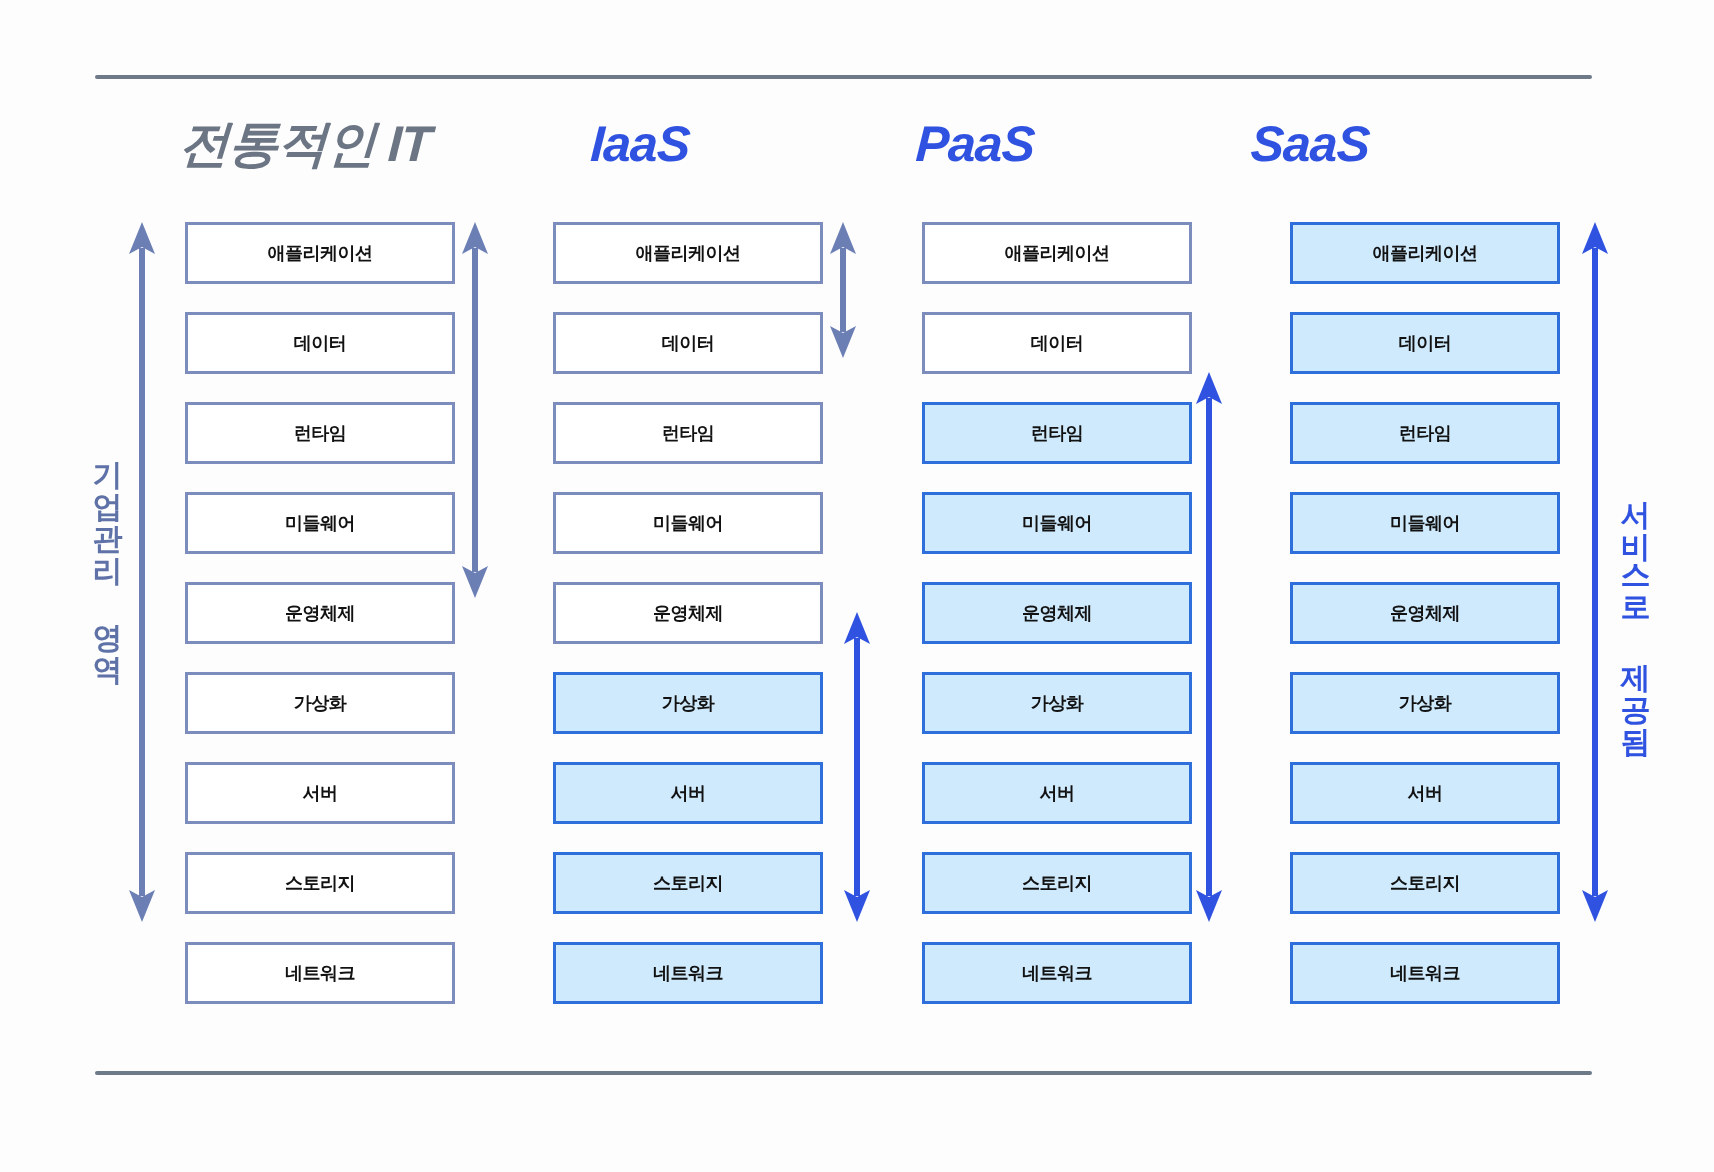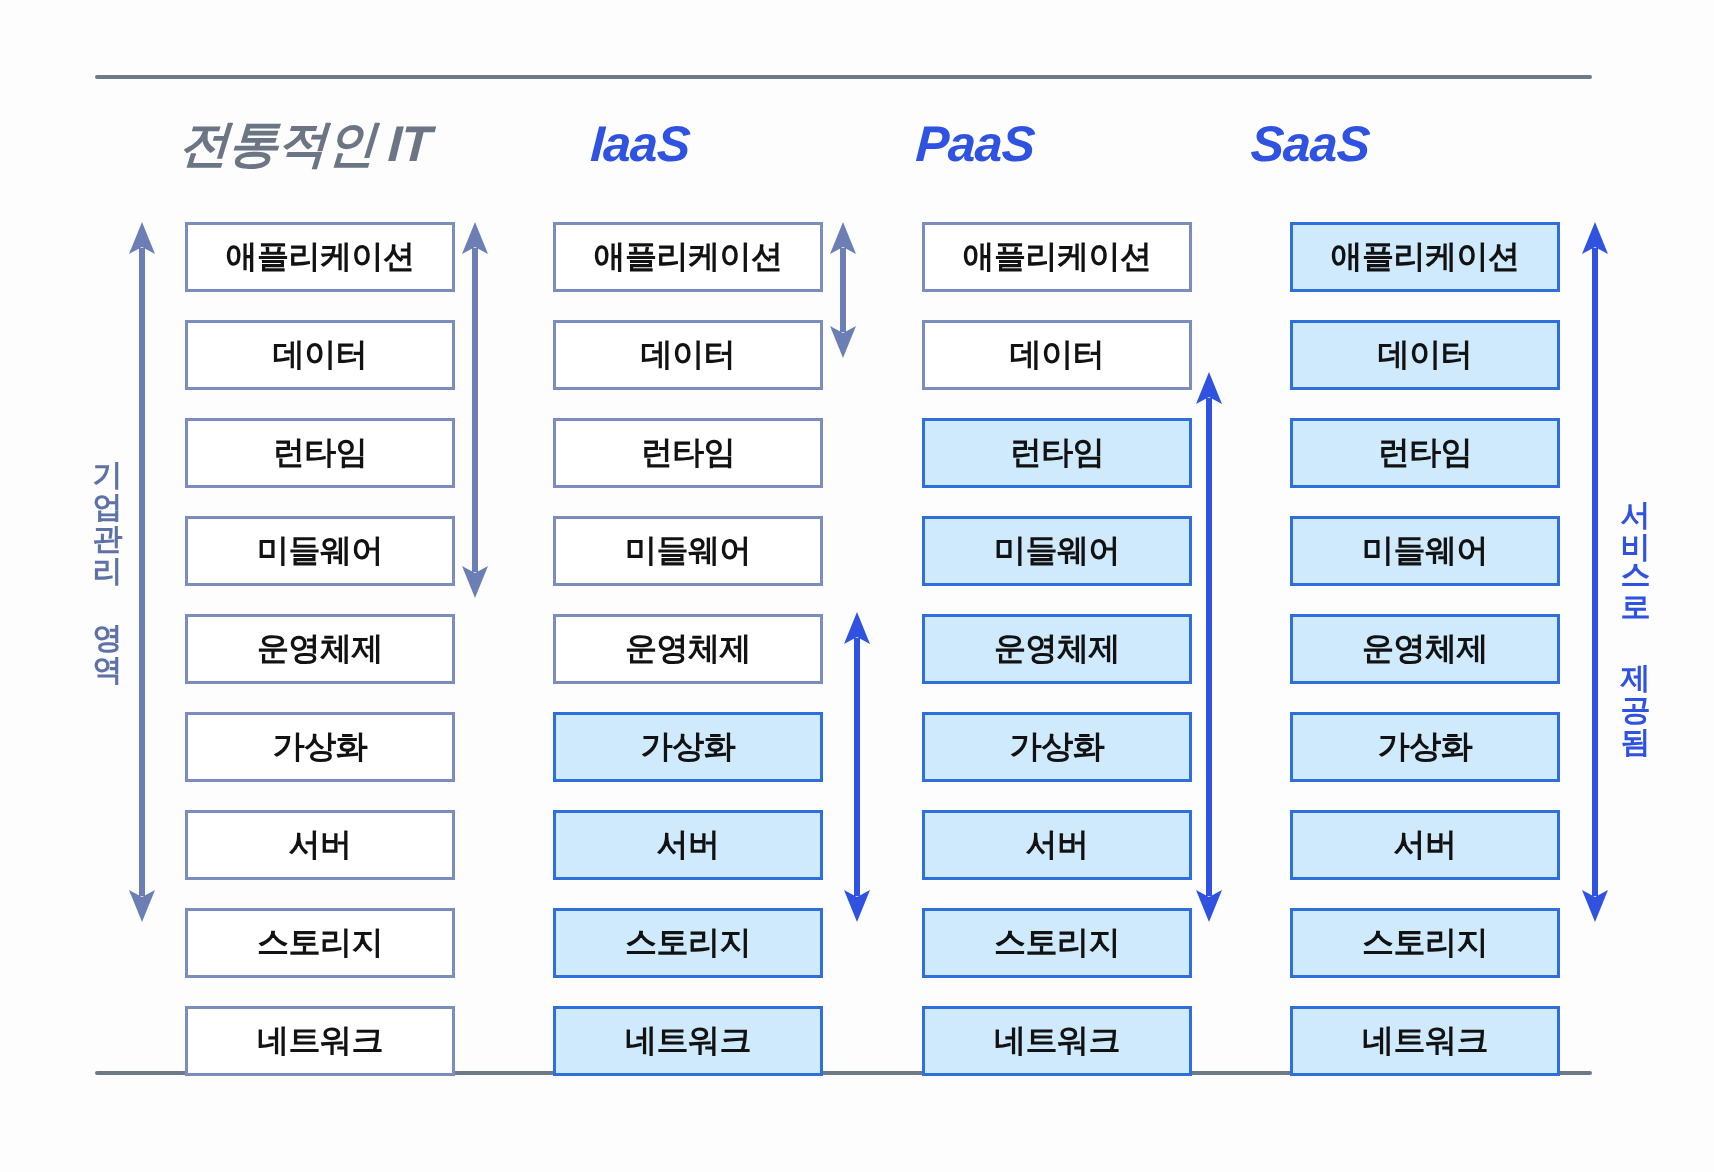--- a/index.html
+++ b/index.html
@@ -48,27 +48,27 @@
   .col-title.blue { color: #2f52e0; }
 
   
   .col {
     position: absolute;
     top: 222px;
     width: 270px;
   }
   .layer {
     position: relative;
-    height: 70px;
+    height: 62px;
     margin-bottom: 28px;
     box-sizing: border-box;
     display: flex;
     align-items: center;
     justify-content: center;
-    font-size: 32px;
+    font-size: 18px;
     font-weight: bold;
     color: #121212;
     letter-spacing: -0.5px;
   }
   .layer.plain {
     background: #ffffff;
     border: 3px solid #7b8cbd;
   }
   .layer.filled {
     background: #cfeafd;

